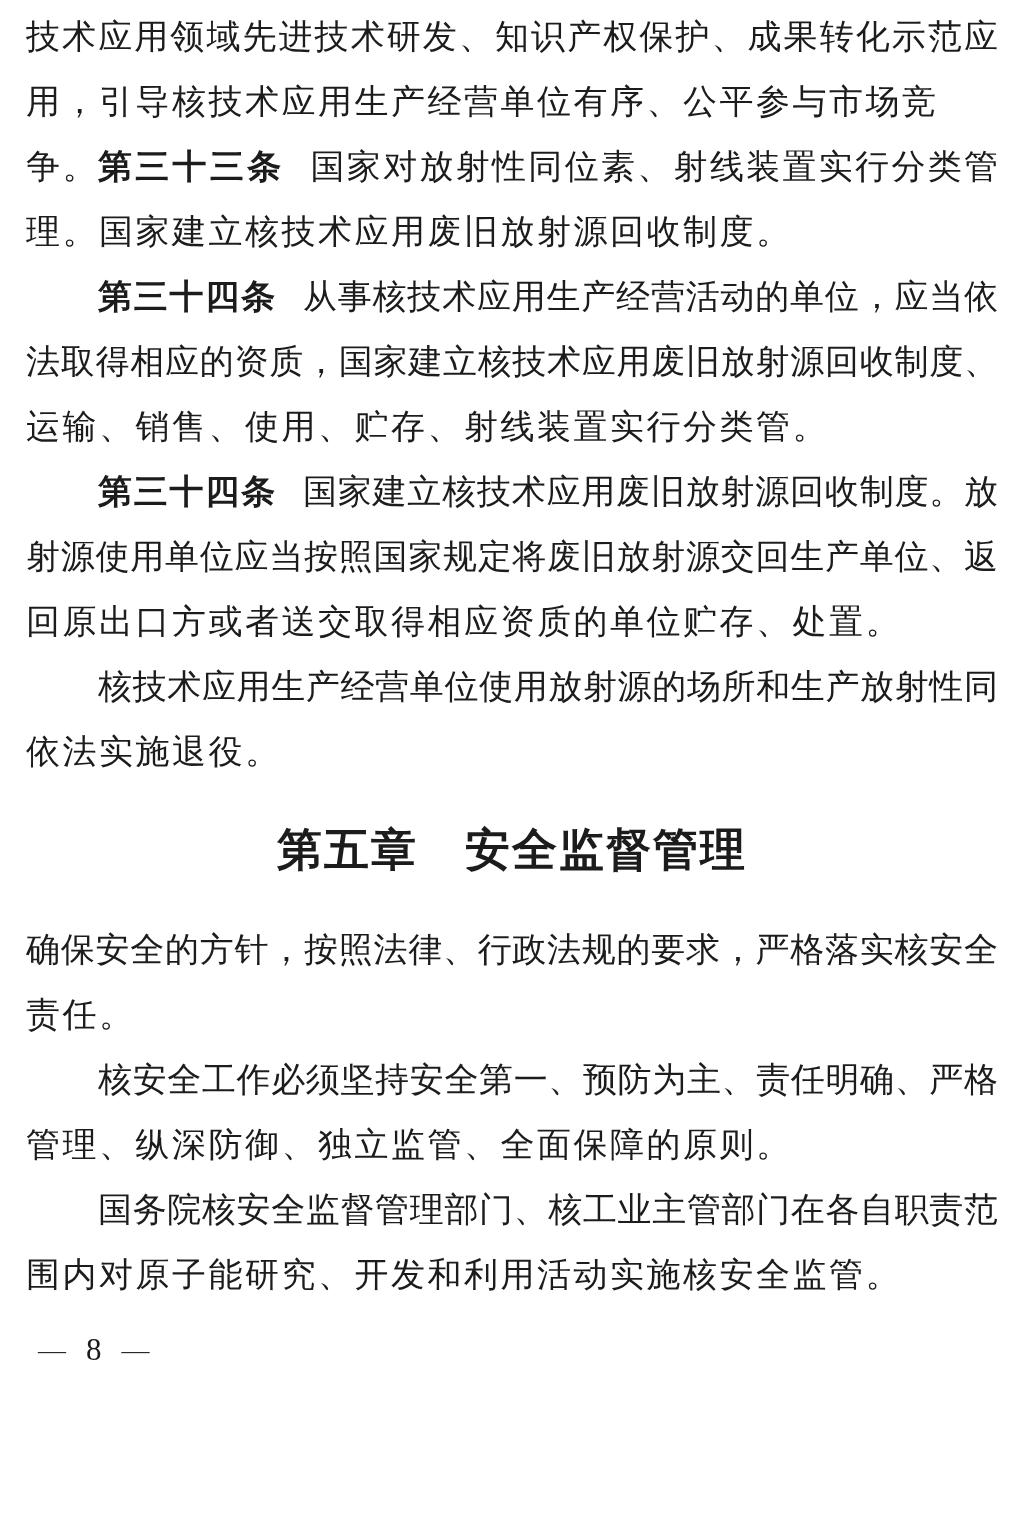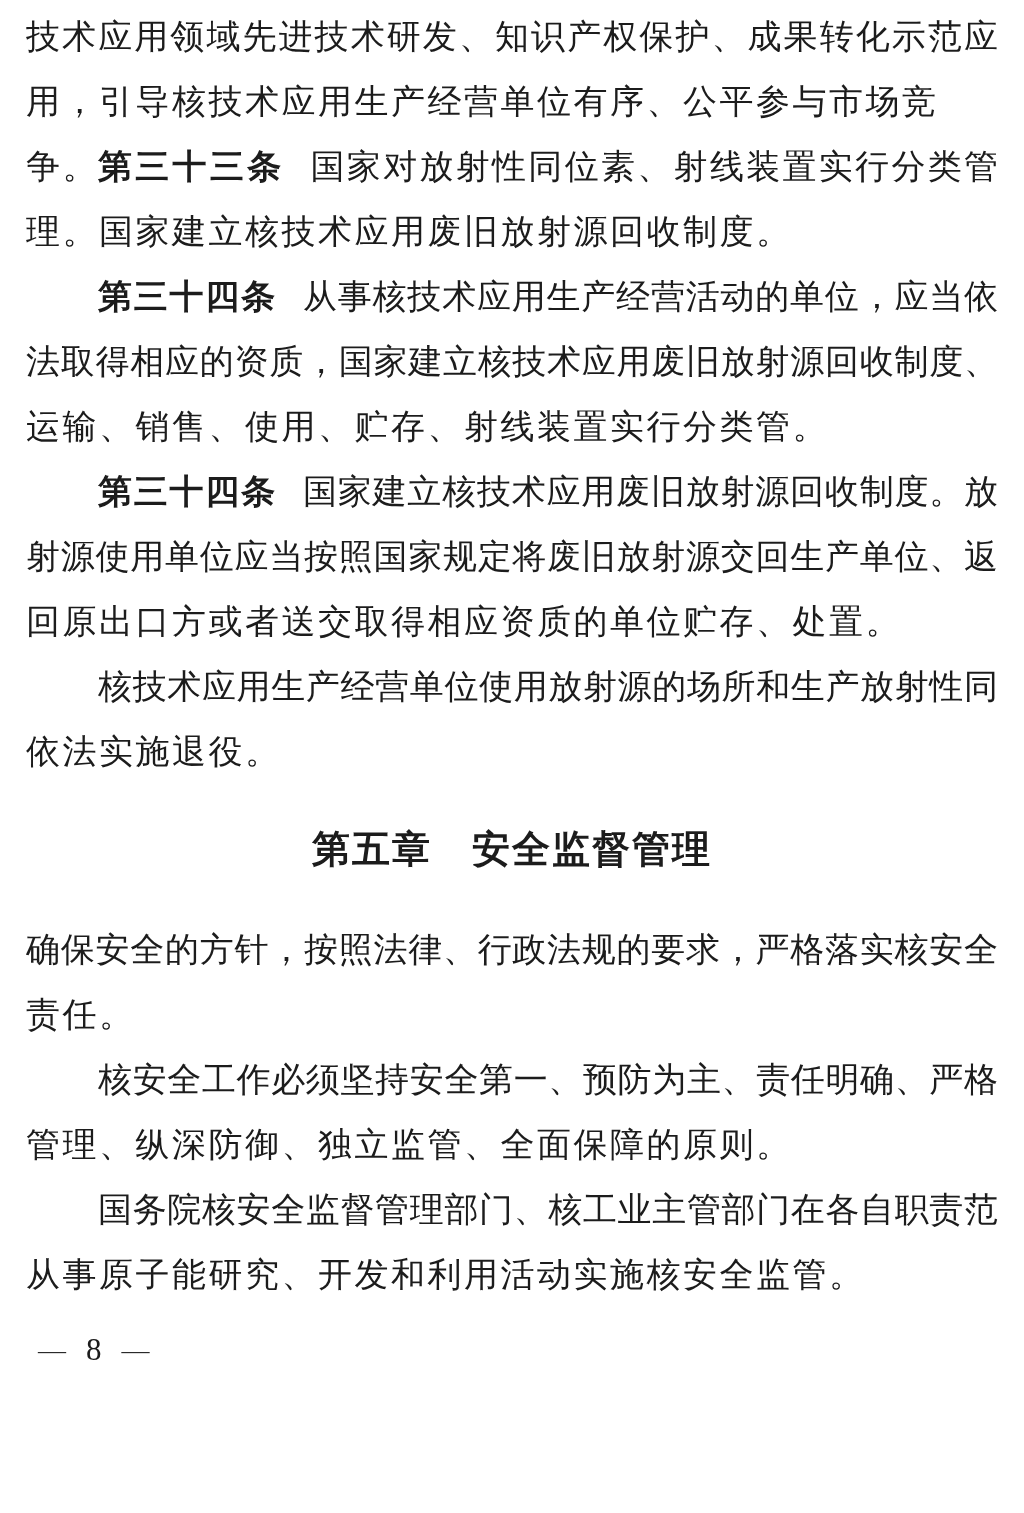--- a/index.html
+++ b/index.html
@@ -44,21 +44,21 @@
     margin-right: 26px;
     letter-spacing: 1px;
   }
   .chapter {
     height: 65px;
     line-height: 65px;
     margin: 33px 0 35px 0;
     text-align: center;
     font-family: "Liberation Sans", "DejaVu Sans", sans-serif;
     font-weight: 700;
-    font-size: 38px;
+    font-size: 45px;
     letter-spacing: 2px;
   }
   .footer {
     margin: 22px 0 0 12px;
     height: 42px;
     line-height: 42px;
     font-size: 28px;
     color: #2a2a2a;
   }
   .footer .pagenum {
@@ -96,17 +96,17 @@
 
   <div class="chapter">第五章　安全监督管理</div>
 
   <div class="ln fill">确保安全的方针，按照法律、行政法规的要求，严格落实核安全</div>
   <div class="ln end">责任。</div>
 
   <div class="ln fill indent">核安全工作必须坚持安全第一、预防为主、责任明确、严格</div>
   <div class="ln end">管理、纵深防御、独立监管、全面保障的原则。</div>
 
   <div class="ln fill indent">国务院核安全监督管理部门、核工业主管部门在各自职责范</div>
-  <div class="ln end">从事原子能研究、开发和利用活动实施核安全监管。</div>
+  <div class="ln end">围内对原子能研究、开发和利用活动实施核安全监管。</div>
 
   <div class="footer"><span class="dash">—</span><span class="pagenum">8</span><span class="dash">—</span></div>
 
 </div>
 
 </body></html>

